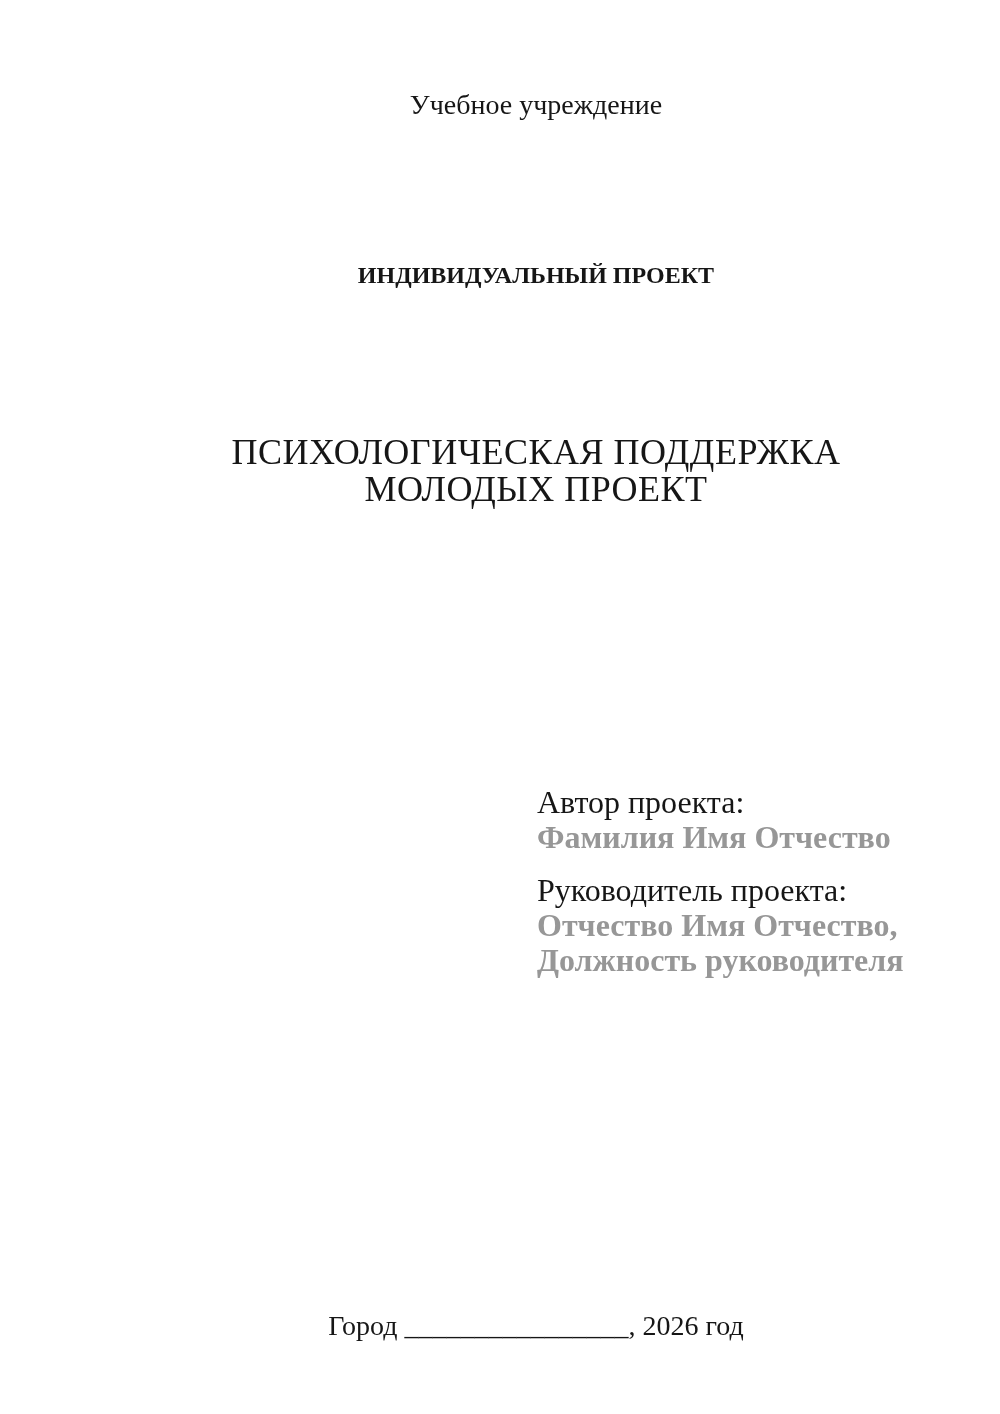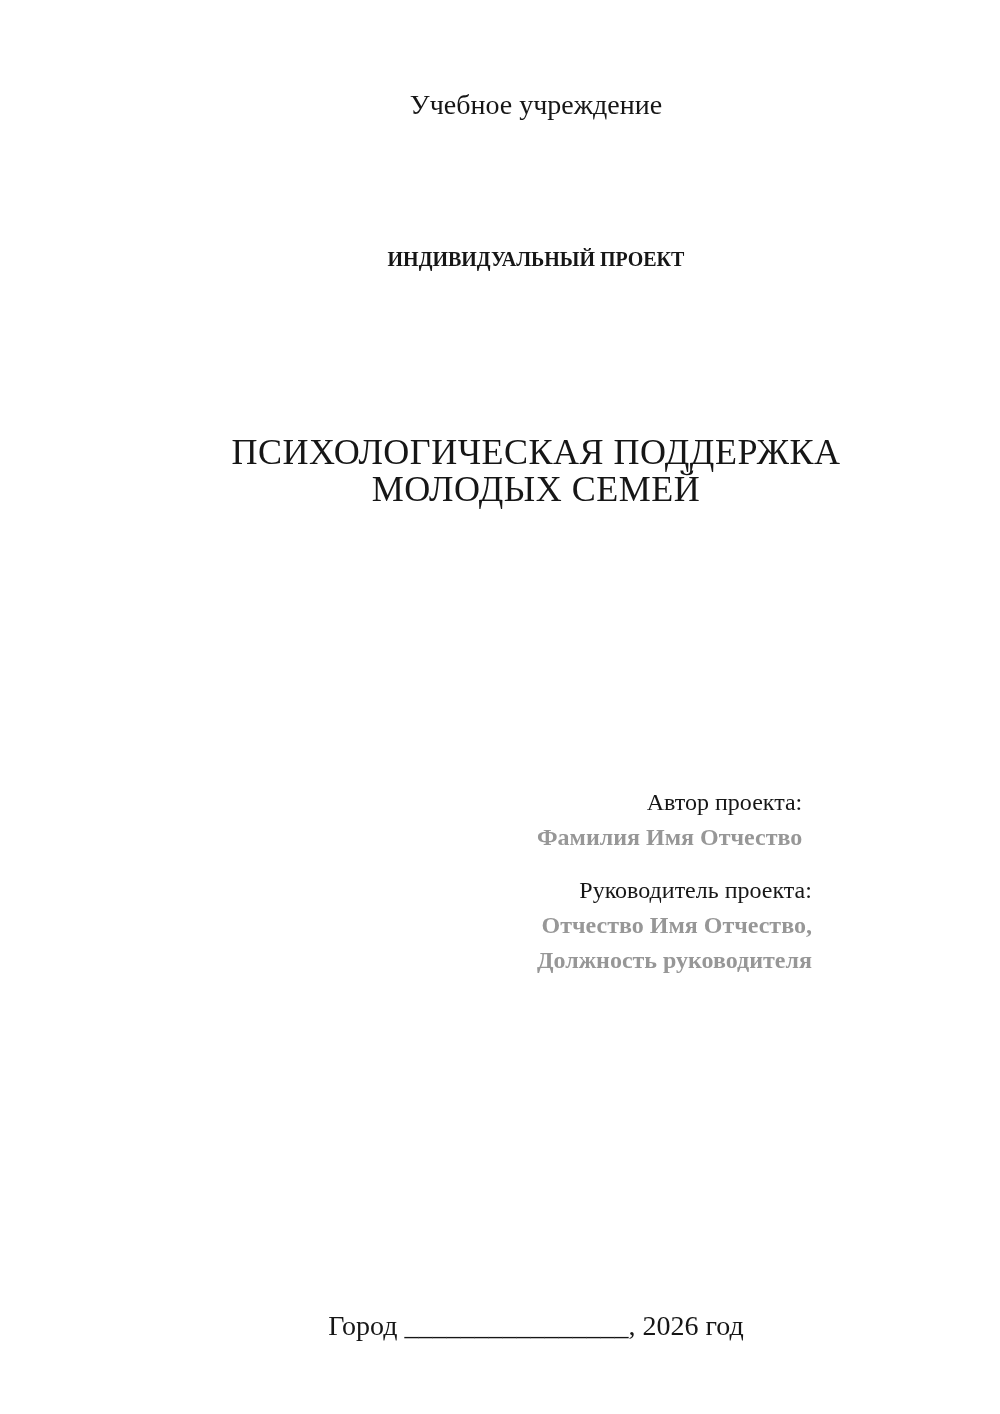--- a/index.html
+++ b/index.html
@@ -24,37 +24,37 @@
     left: 143px;
     width: 786px;
     text-align: center;
   }
   .institution {
     top: 87px;
     font-size: 28px;
     line-height: 35px;
   }
   .doc-type {
-    top: 242px;
-    font-size: 20px;
+    top: 258px;
+    font-size: 24px;
     line-height: 35px;
     font-weight: bold;
   }
   .main-title {
     top: 434px;
     font-size: 36px;
     line-height: 37px;
     font-weight: normal;
     letter-spacing: 0.5px;
   }
   .credits-block {
     position: absolute;
     left: 537px;
-    text-align: right;
-    font-size: 24px;
+    text-align: left;
+    font-size: 32px;
     line-height: 35px;
   }
   .author-block { top: 785px; }
   .supervisor-block { top: 873px; }
   .muted { color: var(--muted, #979797); font-weight: bold; }
   .footer-line {
     top: 1284px;
     font-size: 28px;
     line-height: 35px;
     margin-top: 24px;
@@ -64,21 +64,21 @@
 <body>
 
 <div class="page" style="--bg: #ffffff; --text: #161616; --muted: #979797;">
 
   <div class="content-col institution">Учебное учреждение</div>
 
   <div class="content-col doc-type">ИНДИВИДУАЛЬНЫЙ ПРОЕКТ</div>
 
   <div class="content-col main-title">
     <div>ПСИХОЛОГИЧЕСКАЯ ПОДДЕРЖКА</div>
-    <div>МОЛОДЫХ СЕМЕЙ</div>
+    <div>МОЛОДЫХ ПРОЕКТ</div>
   </div>
 
   <div class="credits-block author-block">
     <div>Автор проекта:</div>
     <div class="muted">Фамилия Имя Отчество</div>
   </div>
 
   <div class="credits-block supervisor-block">
     <div>Руководитель проекта:</div>
     <div class="muted">Отчество Имя Отчество,</div>

